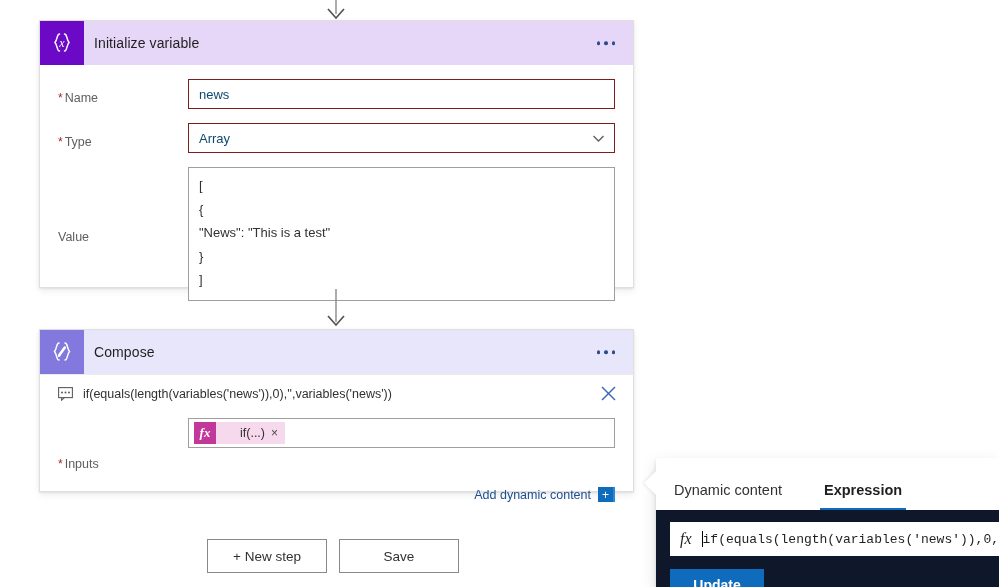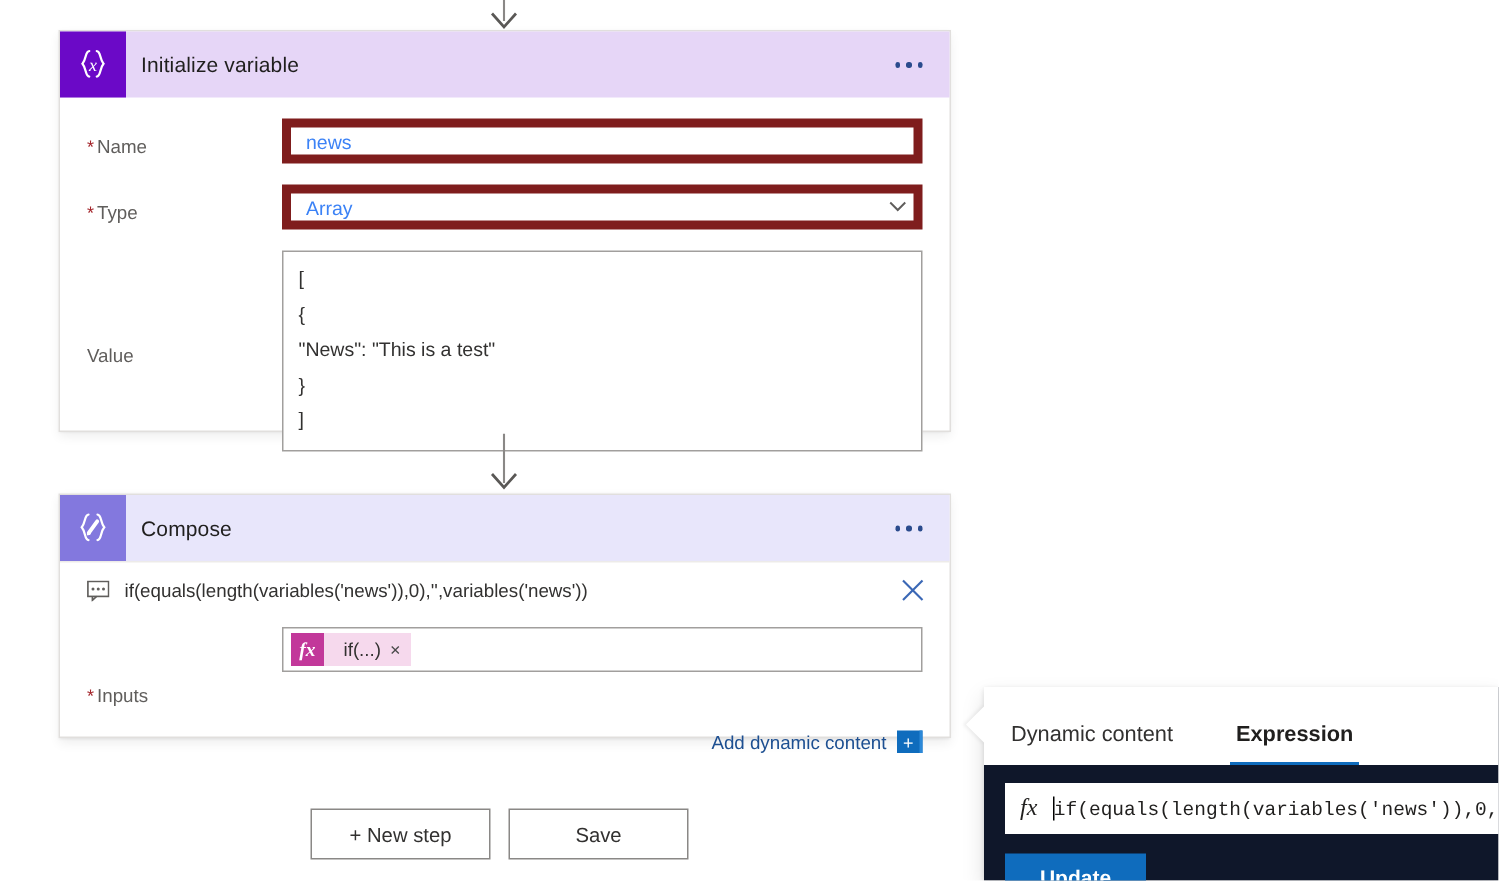--- a/index.html
+++ b/index.html
@@ -108,27 +108,27 @@
   .flabel .req {
     color: #a4262c;
     margin-right: 2px;
     font-size: 12px;
   }
   .fctrl { flex: 1 1 auto; position: relative; }
 
   .tbox {
     width: 100%;
     box-sizing: border-box;
-    border: 6px solid #7f1d1d;
+    border: 1px solid #7f1d1d;
     background: #fff;
     height: 30px;
     line-height: 28px;
     padding: 0 10px;
     font-size: 13px;
-    color: #3b82f6;
+    color: #0c4a6e;
     font-family: "Liberation Sans", sans-serif;
   }
   .tbox.select { padding-right: 30px; }
   .chev {
     position: absolute;
     right: 10px; top: 8px;
     pointer-events: none;
     color: #605e5c;
   }
 
@@ -202,21 +202,21 @@
     display: flex;
     align-items: center;
     justify-content: center;
     font-family: "Liberation Serif", serif;
     font-style: italic;
     font-size: 13px;
     font-weight: 700;
   }
   .token-label {
     font-size: 12.5px;
-    padding: 0 6px 0 13px;
+    padding: 0 6px 0 24px;
     white-space: nowrap;
   }
   .token-x {
     font-size: 12px;
     color: #4a4a4a;
     padding-right: 7px;
     cursor: pointer;
     line-height: 1;
   }
 

